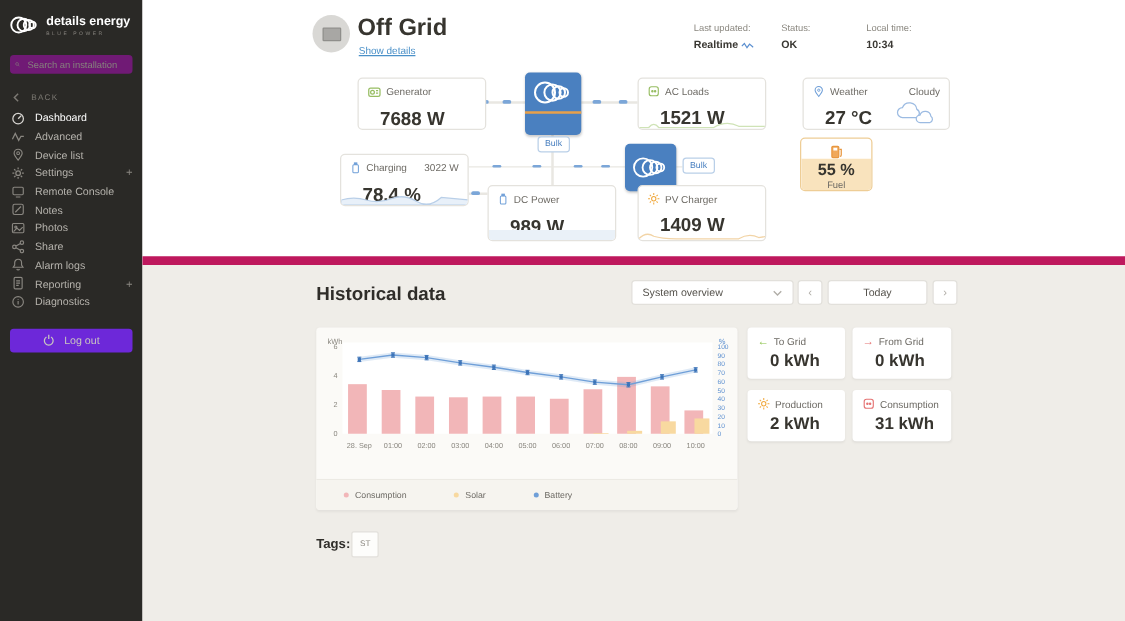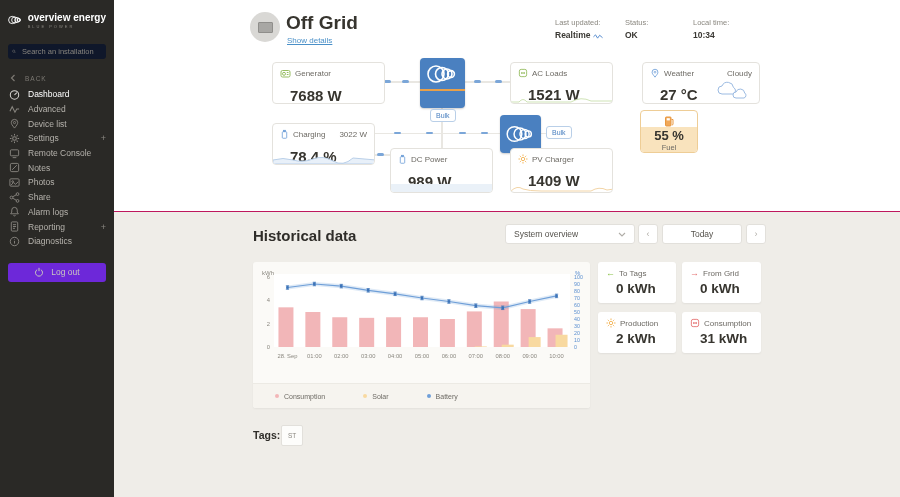--- a/index.html
+++ b/index.html
@@ -4,35 +4,35 @@
 <style>
   * { margin:0; padding:0; box-sizing:border-box; }
   html,body { width:900px; height:497px; font-family:"Liberation Sans", sans-serif; background:#fff; overflow:hidden; }
   body { position:relative; }
 
   
   .sidebar { position:absolute; left:0; top:0; width:114px; height:497px; background:#2a2926; color:#b5b2ac; }
   .brand { display:flex; align-items:center; gap:5px; padding:10px 8px 6px 8px; }
   .brand-text .bname { color:#fff; font-size:10px; font-weight:bold; white-space:nowrap; }
   .brand-text .btag { color:#8a8781; font-size:4px; letter-spacing:2px; margin-top:1px; }
-  .search-row { display:flex; align-items:flex-start; gap:6px; margin:8px 8px 6px 8px; padding:3px 4px; background:#0f172a; border-radius:3px; }
+  .search-row { display:flex; align-items:flex-start; gap:6px; margin:8px 8px 6px 8px; padding:3px 4px; background:#701a75; border-radius:3px; }
   .search-row input { background:transparent; border:none; outline:none; color:#9b9892; font-size:7.5px; width:80px; }
   .search-row input::placeholder { color:#86837d; }
   .back-row { display:flex; align-items:center; gap:9px; padding:9px 10px 5px 10px; color:#7c7973; font-size:6.5px; letter-spacing:1px; }
   .menu { list-style:none; }
   .menu li { display:flex; align-items:center; height:14.7px; padding:0 8px; font-size:8.5px; color:#b5b2ac; cursor:pointer; }
   .menu li .mi { width:12px; display:flex; justify-content:center; margin-right:8px; color:#8a8781; }
   .menu li.active { color:#ffffff; font-weight:normal; }
   .menu li.active .mi { color:#d8d6d2; }
   .menu li .plus { margin-left:auto; color:#8a8781; font-size:9px; }
   .logout-btn { display:flex; align-items:center; justify-content:center; gap:7px; margin:14px 8px 0 8px; height:19px; background:#6d28d9; border-radius:3px; color:#c9c6c0; font-size:8.5px; cursor:pointer; }
 
   
   .main { position:absolute; left:114px; top:0; width:786px; height:497px; }
-  .top-section { position:absolute; left:0; top:0; width:786px; height:212px; background:#fff; border-bottom:1px solid #be185d;text-decoration:underline; }
+  .top-section { position:absolute; left:0; top:0; width:786px; height:212px; background:#fff; border-bottom:7px solid #be185d;text-decoration:underline; }
   .bottom-section { position:absolute; left:0; top:212px; width:786px; height:285px; background:#efede8; }
 
   
   .avatar { position:absolute; left:136px; top:12px; width:30px; height:30px; border-radius:50%; background:#d9d8d5; display:flex; align-items:center; justify-content:center; }
   .avatar .ph { width:15px; height:11px; background:#a8a7a4; border-radius:1px; border:1px solid #8f8e8b; }
   .page-title { position:absolute; left:172px; top:12px; font-size:19px; font-weight:bold; color:#37352f; }
   .show-details { position:absolute; left:173px; top:36px; font-size:8px; color:#4a90c8; text-decoration:underline; cursor:pointer; }
   .hmeta { position:absolute; top:18px; }
   .hmeta .lbl { font-size:7.5px; color:#8b8880; }
   .hmeta .val { font-size:8.5px; font-weight:bold; color:#3a3833; margin-top:3px; display:flex; align-items:flex-end; gap:3px; }
@@ -88,21 +88,21 @@
   <div class="brand">
     <svg width="24" height="20" viewBox="0 0 24 20">
       <g stroke="#fff" fill="none" stroke-width="1.5">
         <circle cx="7" cy="10" r="6"></circle>
           <circle cx="11" cy="10" r="5"></circle>
           <circle cx="15" cy="10" r="4"></circle>
           <circle cx="18" cy="10" r="2.6"></circle>
       </g>
     </svg>
     <div class="brand-text">
-      <div class="bname">overview energy</div>
+      <div class="bname">details energy</div>
       <div class="btag">BLUE POWER</div>
     </div>
   </div>
   <div class="search-row">
     <svg width="9" height="9" viewBox="0 0 12 12">
         <g stroke="#86837d" fill="none" stroke-width="1.3">
           <circle cx="5" cy="5" r="3.4"></circle>
           <line x1="7.6" y1="7.6" x2="10.6" y2="10.6"></line>
         </g>
       </svg>
@@ -294,21 +294,21 @@
     <div class="dash" style="left:270px; top:80.3px;"></div>
     <div class="dash" style="left:288px; top:80.3px;"></div>
     <div class="dash" style="left:360px; top:80.3px;"></div>
     <div class="dash" style="left:381px; top:80.3px;"></div>
     <div class="dash" style="left:280px; top:131.8px;"></div>
     <div class="dash" style="left:312px; top:131.8px;"></div>
     <div class="dash" style="left:345px; top:131.8px;"></div>
     <div class="dash" style="left:367px; top:131.8px;"></div>
     <div class="dash" style="left:263px; top:153.3px;"></div>
 
-    <div class="dcard" style="left:158px; top:62px; width:113px; height:42px;">
+    <div class="dcard" style="left:172px; top:62px; width:103px; height:42px;">
       <div class="row1">
         <svg width="11" height="11" viewBox="0 0 11 11">
             <g stroke="#97bd62" fill="none" stroke-width="1">
               <rect x="1" y="2.5" width="9" height="6.5" rx="1.5"></rect>
               <circle cx="4" cy="5.8" r="1.5"></circle>
               <line x1="6.8" y1="4.5" x2="8.5" y2="4.5"></line>
               <line x1="6.8" y1="6.5" x2="8.5" y2="6.5"></line>
             </g>
           </svg>
         <span>Generator</span>
@@ -571,21 +571,21 @@
       <div class="litem">
           <span class="legend-dot" style="background: rgb(111, 159, 216);"></span>
           <span>Battery</span>
         </div>
     </div>
   </div>
 
   <div class="sum-card sc-togrid">
     <div class="row1">
         <span class="arrow-g">←</span>
-        <span>To Tags</span>
+        <span>To Grid</span>
       </div>
     <div class="big">0 kWh</div>
   </div>
   <div class="sum-card sc-fromgrid">
     <div class="row1">
         <span class="arrow-r">→</span>
         <span>From Grid</span>
       </div>
     <div class="big">0 kWh</div>
   </div>

